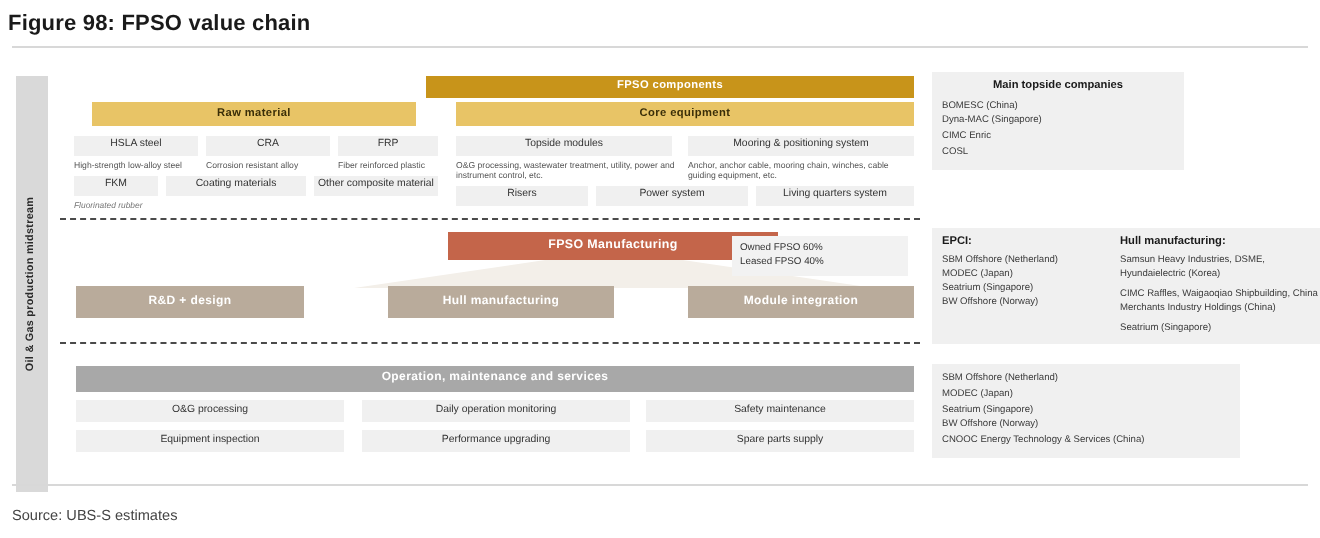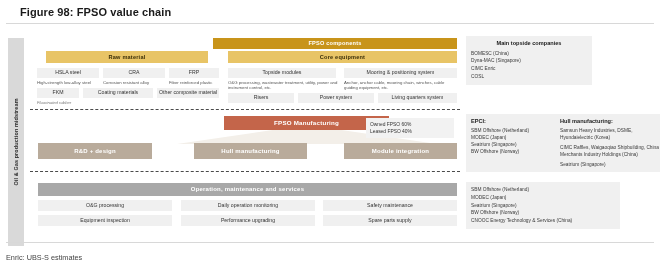--- a/index.html
+++ b/index.html
@@ -14,21 +14,21 @@
     color: #222222;
     overflow: hidden;
     position: relative;
   }
 
   
   .fig-title {
     font-size: 11px;
     font-weight: bold;
     color: #1a1a1a;
-    padding: 6px 0 0 20px;
+    padding: 6px 0 0 4px;
     letter-spacing: 0.1px;
   }
   .title-rule {
     margin: 5px 6px 0 6px;
     height: 1px;
     background: #d8d8d8;
   }
 
   
   .canvas {
@@ -305,13 +305,13 @@
       <div>MODEC (Japan)</div>
       <div>Seatrium (Singapore)</div>
       <div>BW Offshore (Norway)</div>
       <div>CNOOC Energy Technology &amp; Services (China)</div>
     </div>
   </div>
 
 </div>
 
 <div class="source-rule"></div>
-<div class="source">Enric: UBS-S estimates</div>
+<div class="source">Source: UBS-S estimates</div>
 
 </body></html>

